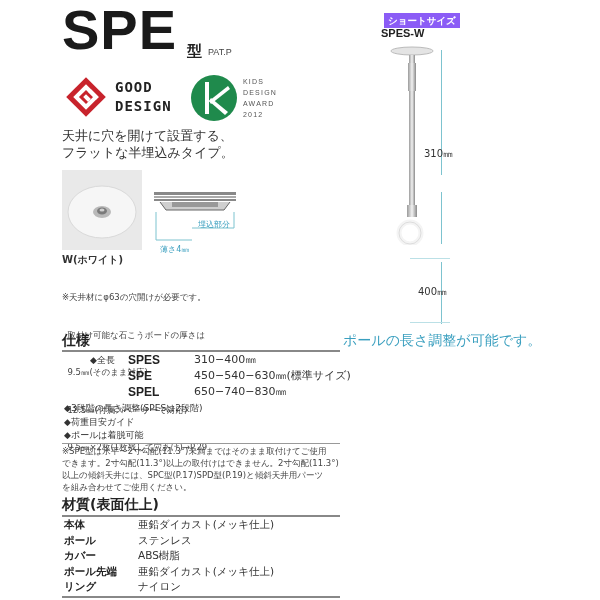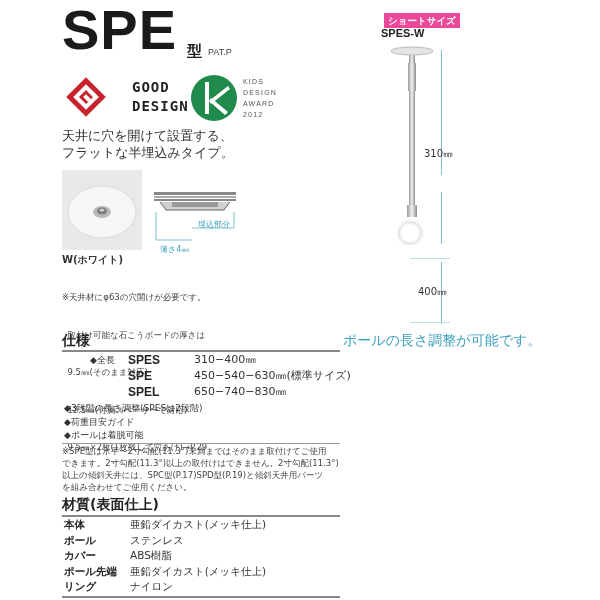--- a/index.html
+++ b/index.html
@@ -7,21 +7,21 @@
          font-family: "DejaVu Sans", sans-serif; color: #333; }
   .abs { position: absolute; }
 
   .title { left: 62px; top: 2px; font-family: "Liberation Sans", sans-serif; font-weight: bold;
            font-size: 56px; letter-spacing: 1px; color: #1a1a1a; line-height: 1; }
   .title-type { left: 187px; top: 42px; font-size: 15px; font-weight: bold; color: #222; }
   .title-pat { left: 208px; top: 47px; font-size: 9px; color: #444; font-family: "Liberation Sans", sans-serif; }
 
   .gd-logo { left: 66px; top: 77px; width: 40px; height: 40px; }
   .gd-text { left: 115px; top: 78px; font-family: "DejaVu Sans Mono", monospace; font-weight: bold;
-             font-size: 14px; line-height: 19px; color: #222; letter-spacing: 1px; margin-left: 17px; }
+             font-size: 14px; line-height: 19px; color: #222; letter-spacing: 1px; }
   .kd-logo { left: 190px; top: 74px; width: 48px; height: 48px; }
   .kd-text { left: 243px; top: 76px; font-size: 7px; line-height: 11px; letter-spacing: 1.2px; color: #555;
              font-family: "Liberation Sans", sans-serif; }
 
   .catch { left: 62px; top: 127px; font-size: 13px; line-height: 17px; color: #333; }
 
   .photo1 { left: 62px; top: 170px; width: 80px; height: 80px; background: #e9e9e9; }
   .photo1-label { left: 62px; top: 253px; font-size: 10px; font-weight: bold; color: #333; }
 
   .note1 { left: 62px; top: 266px; font-size: 8.5px; line-height: 12.5px; color: #444; white-space: pre; }
@@ -31,25 +31,25 @@
   .rule-thin { height: 1px; background: #999; }
 
   .spec-row { display: flex; font-size: 11px; line-height: 16px; }
   .spec-label { width: 38px; font-size: 9px; color: #333; margin-left: 28px; }
   .spec-model { width: 66px; font-weight: bold; color: #222; font-family: "Liberation Sans", sans-serif; font-size: 12px; }
   .spec-val { color: #333; font-size: 11px; }
 
   .bullet { font-size: 9px; line-height: 13.5px; color: #333; }
   .note2 { font-size: 8.5px; line-height: 12px; color: #444; }
 
-  .mat-row { display: flex; font-size: 10.5px; line-height: 15.5px; }
+  .mat-row { display: flex; font-size: 10.5px; line-height: 15.5px; gap: 8px; }
   .mat-label { width: 66px; font-weight: bold; color: #222; }
   .mat-val { color: #333; }
 
-  .badge { left: 384px; top: 13px; background: #ec4899; color: #fff; font-size: 9.5px; font-weight: bold;
+  .badge { left: 384px; top: 13px; background: #8b5cf6; color: #fff; font-size: 9.5px; font-weight: bold;
            padding: 1px 4px; line-height: 13px; }
   .model { left: 381px; top: 27px; font-size: 11px; font-weight: bold; color: #222; font-family: "Liberation Sans", sans-serif; }
 
   .dim-line { background: #7dc3cf; width: 1px; }
   .dim-text { font-size: 10px; color: #333; }
   .caption { left: 343px; top: 331px; font-size: 14px; line-height: 19px; color: #3a9fbf; }
 </style>
 </head>
 <body>
 

